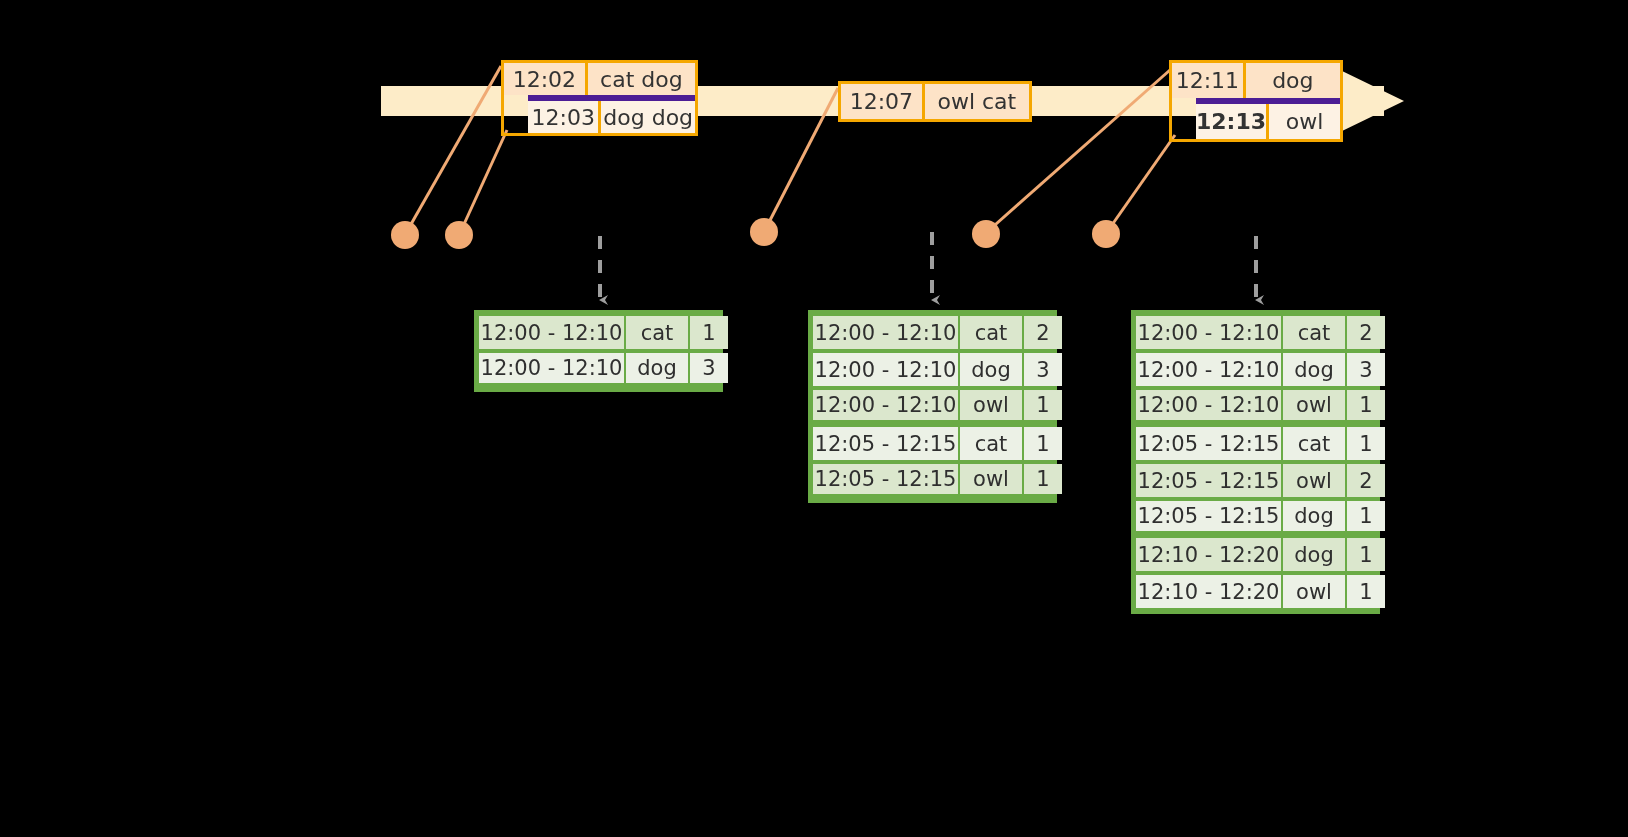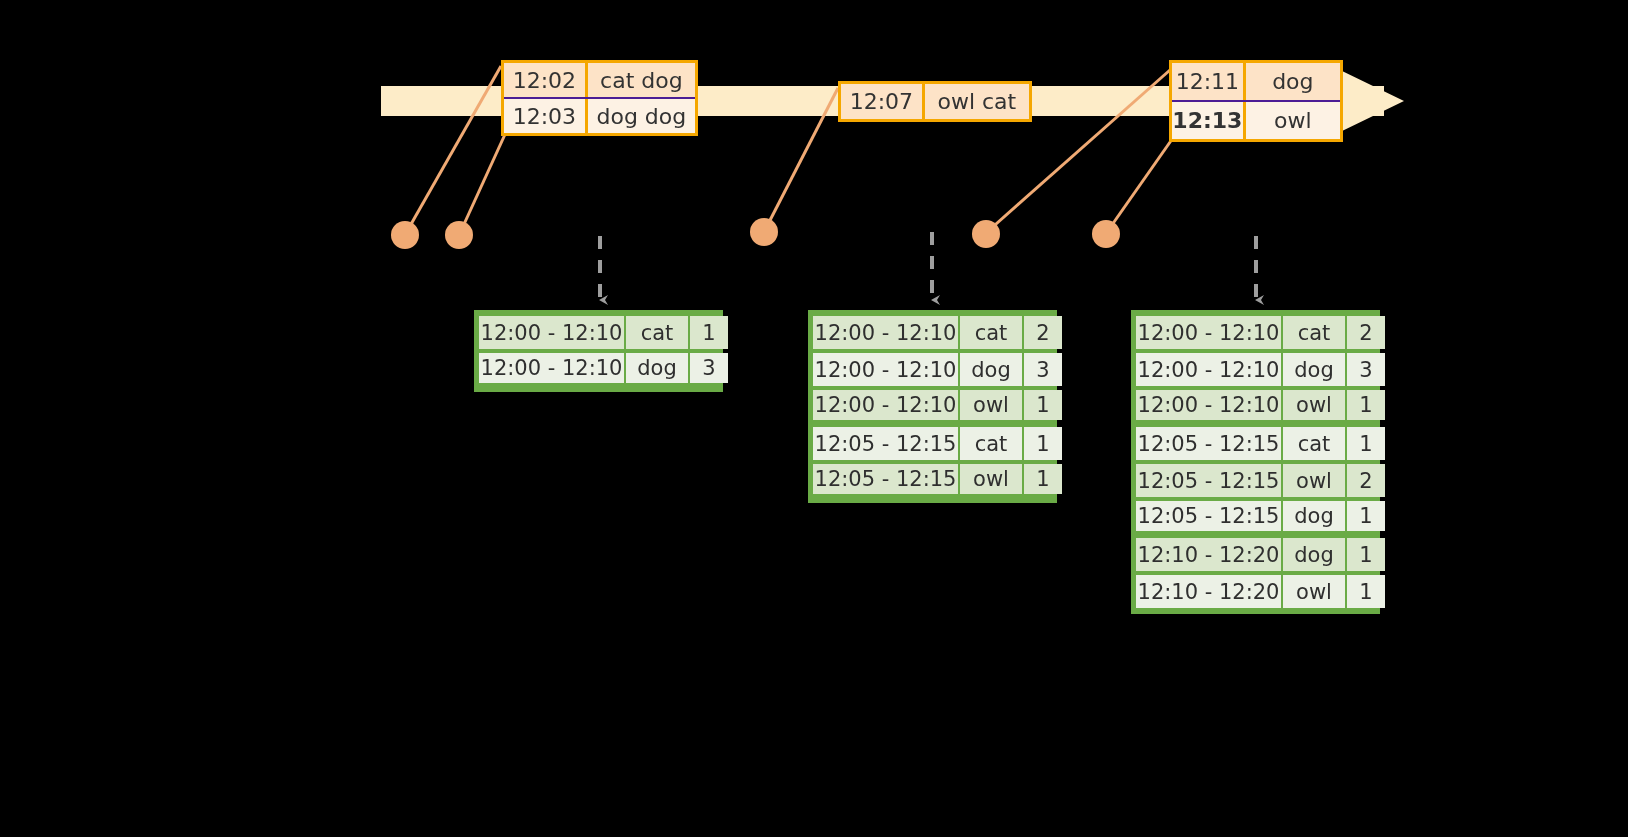--- a/index.html
+++ b/index.html
@@ -5,21 +5,21 @@
   html,body{margin:0;padding:0;background:#000;}
   body{width:1628px;height:837px;position:relative;overflow:hidden;
        font-family:"DejaVu Sans","Liberation Sans",sans-serif;}
   #stage{position:absolute;left:0;top:0;width:1628px;height:837px;background:#000;}
   #svgLayer{position:absolute;left:0;top:0;width:1628px;height:837px;}
 
   
   .evt-box{position:absolute;border:3px solid #f5a700;box-sizing:border-box;
            display:flex;flex-direction:column;}
   .evt-row{display:flex;flex:1 1 auto;}
-  .evt-row + .evt-row{border-top:2px solid #4c1d95;}
+  .evt-row + .evt-row{border-top:6px solid #4c1d95;margin-left:24px;}
   .evt-time{display:flex;align-items:center;justify-content:center;
             font-size:22px;color:#333;box-sizing:border-box;}
   .evt-val{display:flex;align-items:center;justify-content:center;
            font-size:22px;color:#333;border-left:3px solid #f5a700;box-sizing:border-box;}
   .sh-dark .evt-time,.sh-dark .evt-val{background:#fde3c7;}
   .sh-light .evt-time,.sh-light .evt-val{background:#fdf2e4;}
 
   
   .res-table{position:absolute;border:4px solid #6aab46;box-sizing:border-box;
              display:flex;flex-direction:column;background:#6aab46;}

